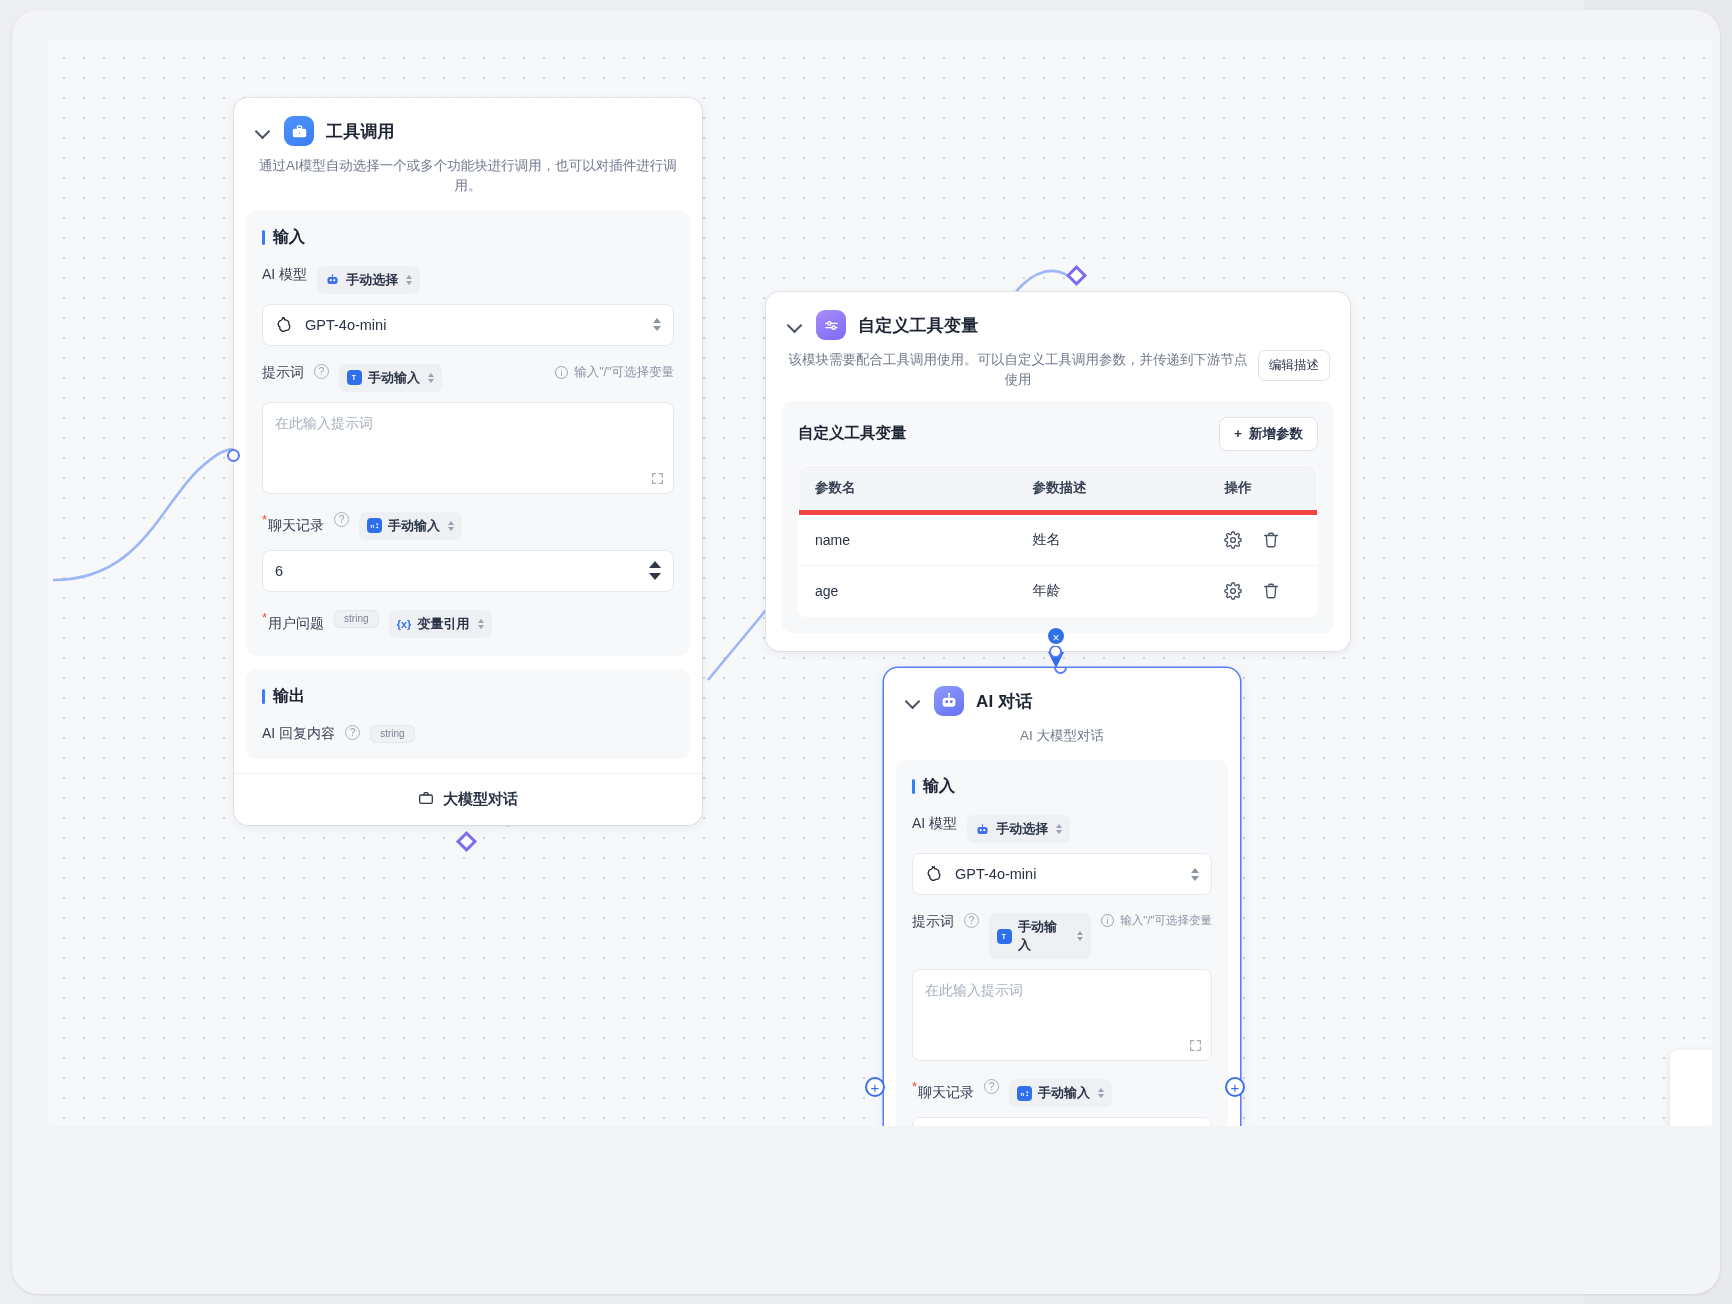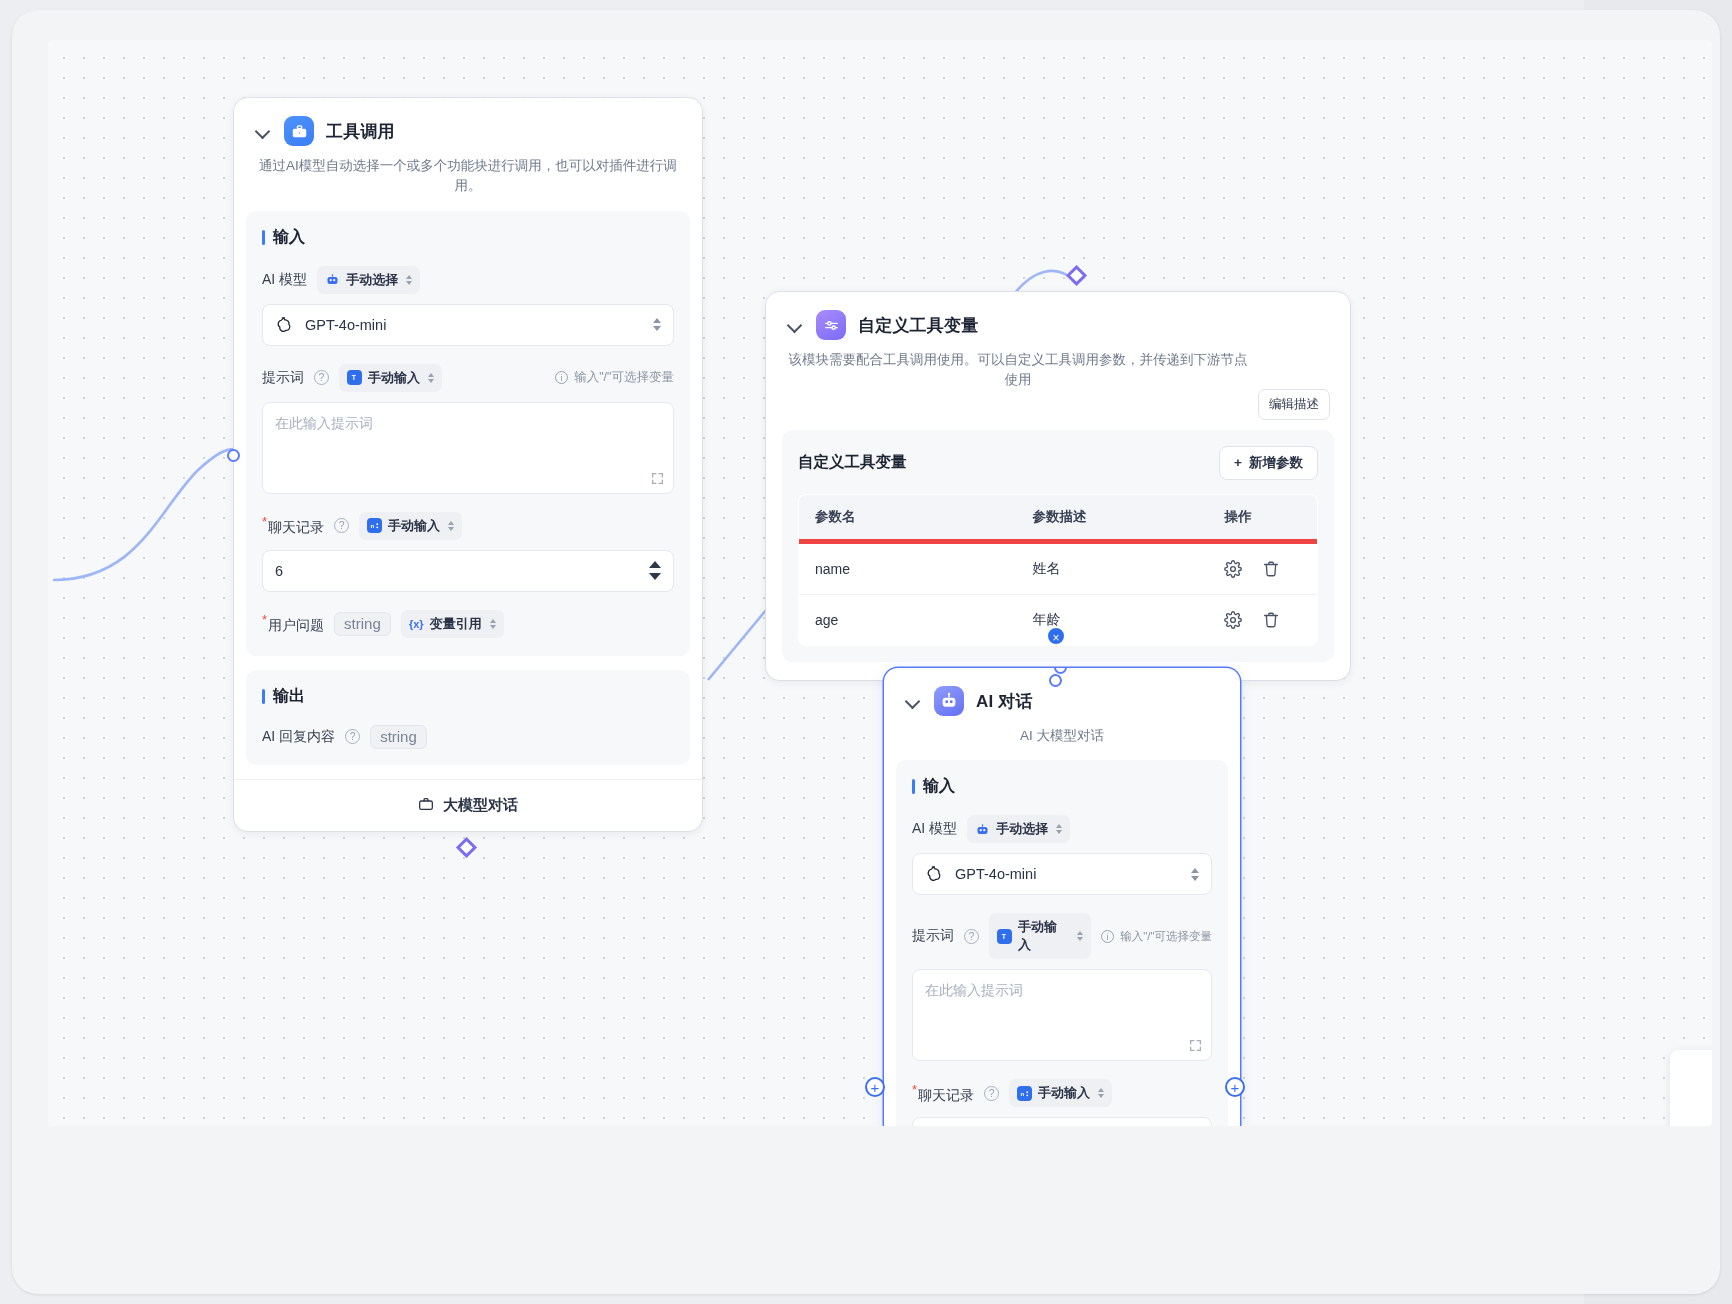--- a/index.html
+++ b/index.html
@@ -75,21 +75,21 @@
   .node-desc .txt { flex: 1 1 auto; text-align: center; }
 
   
   .sect {
     margin: 14px 12px; padding: 16px 16px 18px 16px;
     background: #f7f8fa; border-radius: 10px;
   }
   .sect-title { display: flex; align-items: center; gap: 8px; font-size: 16px; font-weight: 700; color: #1d2433; }
   .sect-bar { width: 3px; height: 15px; background: #3b7df6; border-radius: 2px; display: inline-block; }
 
-  .row { display: flex; align-items: center; gap: 10px; margin-top: 18px; flex-wrap: nowrap; }
+  .row { display: flex; align-items: flex-start; gap: 10px; margin-top: 18px; flex-wrap: nowrap; }
   .lbl { font-size: 14px; color: #374052; white-space: nowrap; }
   .req { color: #f5483b; font-size: 13px; vertical-align: super; margin-right: 1px; }
   .qmark {
     width: 15px; height: 15px; border-radius: 50%;
     border: 1.3px solid #a8b0bf; color: #98a1b0;
     font-size: 10.5px; line-height: 13px; text-align: center;
     display: inline-block; flex: 0 0 15px;
   }
   .tag-sel {
     display: inline-flex; align-items: center; gap: 6px;
@@ -98,21 +98,21 @@
   }
   .tag-sel .mini { width: 15px; height: 15px; border-radius: 4px; display:flex; align-items:center; justify-content:center; flex:0 0 15px;}
   .tag-sel .mini.b { background: #2f6fec; }
   .tag-sel .mini.p { background: transparent; color: #3b6ff0; font-weight: 700; font-size: 11px; }
   .updown { display:inline-flex; flex-direction: column; gap:2px; margin-left:2px; }
   .updown i { display:block; width:0;height:0;border-left:3.5px solid transparent;border-right:3.5px solid transparent; }
   .updown i.u { border-bottom: 4px solid #9aa2b1; }
   .updown i.d { border-top: 4px solid #9aa2b1; }
 
   .pill-type {
-    font-size: 15px; color: #7a8394; background: #f0f1f4;
+    font-size: 10px; color: #7a8394; background: #f0f1f4;
     border: 1px solid #e3e6ec; border-radius: 6px; padding: 2.5px 9px;
   }
   .hint { margin-left: auto; display: flex; align-items: center; gap: 6px; font-size: 12.5px; color: #8a93a3; white-space: nowrap;}
   .hint .i {
     width: 13px; height: 13px; border-radius: 50%; border: 1.2px solid #98a1b0;
     font-size: 9.5px; line-height: 11px; text-align: center; color:#98a1b0; flex:0 0 13px;
   }
 
   .field {
     margin-top: 10px; background: #fff; border: 1px solid #e5e8ee;
@@ -157,21 +157,20 @@
   .btn-add {
     display:inline-flex; align-items:center; gap:7px;
     background:#fff; border:1px solid #e0e3ea; border-radius:8px;
     padding: 7px 14px; font-size: 13.5px; font-weight:700; color:#2b3346; cursor:pointer;
   }
   .btn-edit-desc {
     display:inline-flex;align-items:center;
     background:#fff;border:1px solid #e0e3ea;border-radius:7px;
     padding:5px 10px;font-size:12.5px;color:#2b3346;cursor:pointer;white-space:nowrap;
     flex: 0 0 auto;
-    margin-top: 39px;
   }
   table.vt { width: 100%; border-collapse: collapse; background:#fff; border-radius:8px; overflow:hidden; border:1px solid #eceef2;}
   table.vt th {
     text-align: left; font-size: 13.5px; font-weight: 700; color:#394254;
     background:#f3f5f8; padding: 13px 16px; border-bottom:5px solid #ef4444;
   }
   table.vt td { font-size: 14px; color:#2b3346; padding: 16px 16px; border-bottom:1px solid #f0f2f5; }
   table.vt tr:last-child td { border-bottom: none; }
   .ops { display:flex; gap:20px; align-items:center; }
   .ops span { cursor: pointer; display:inline-flex; }

